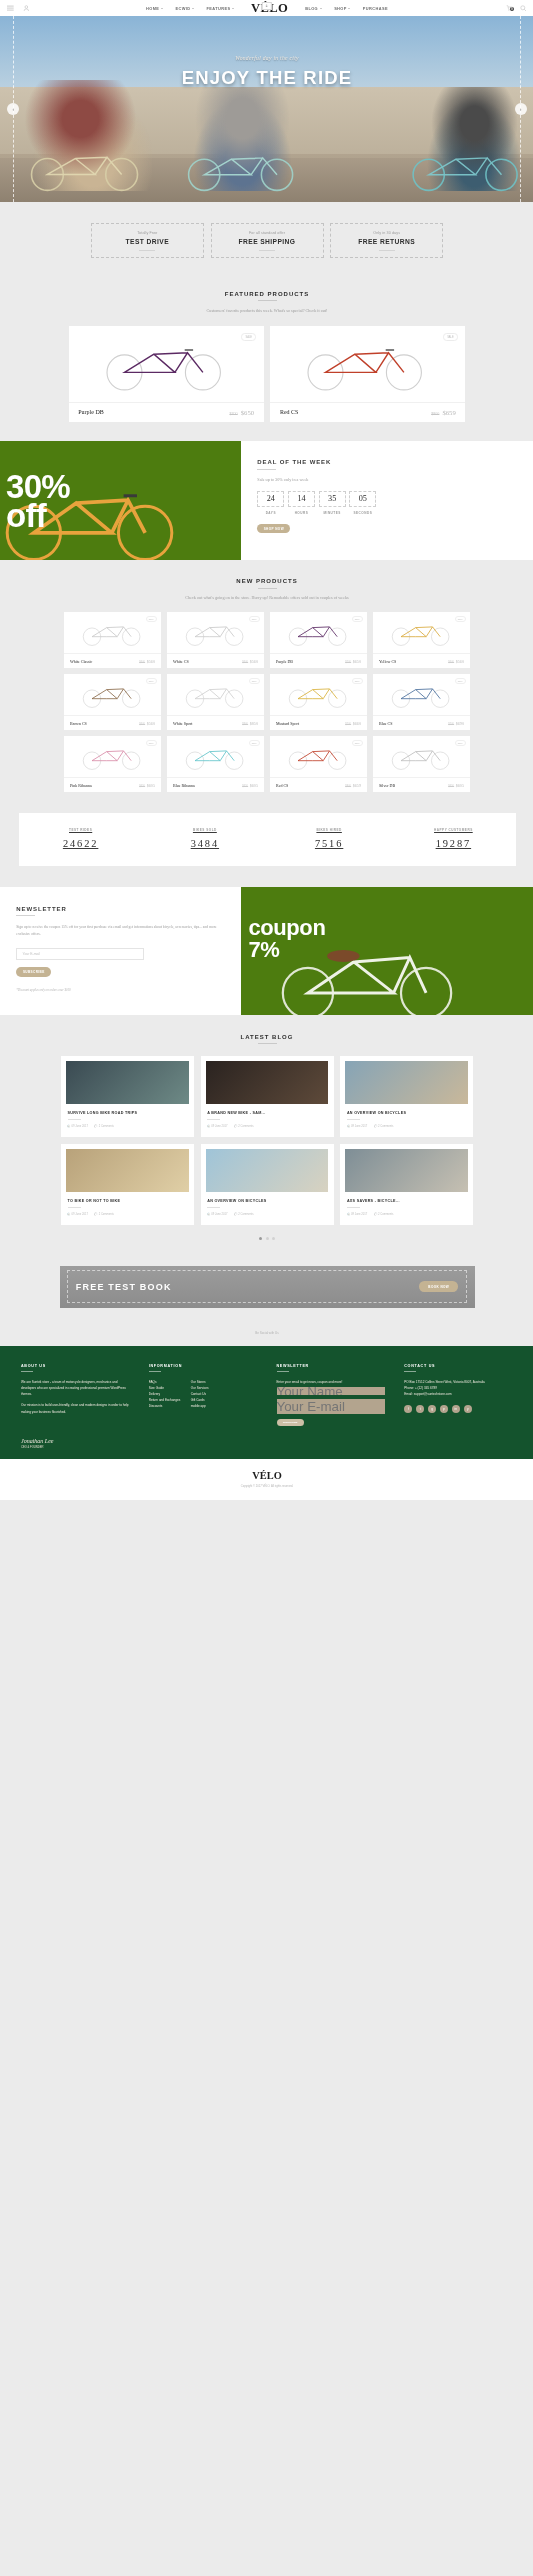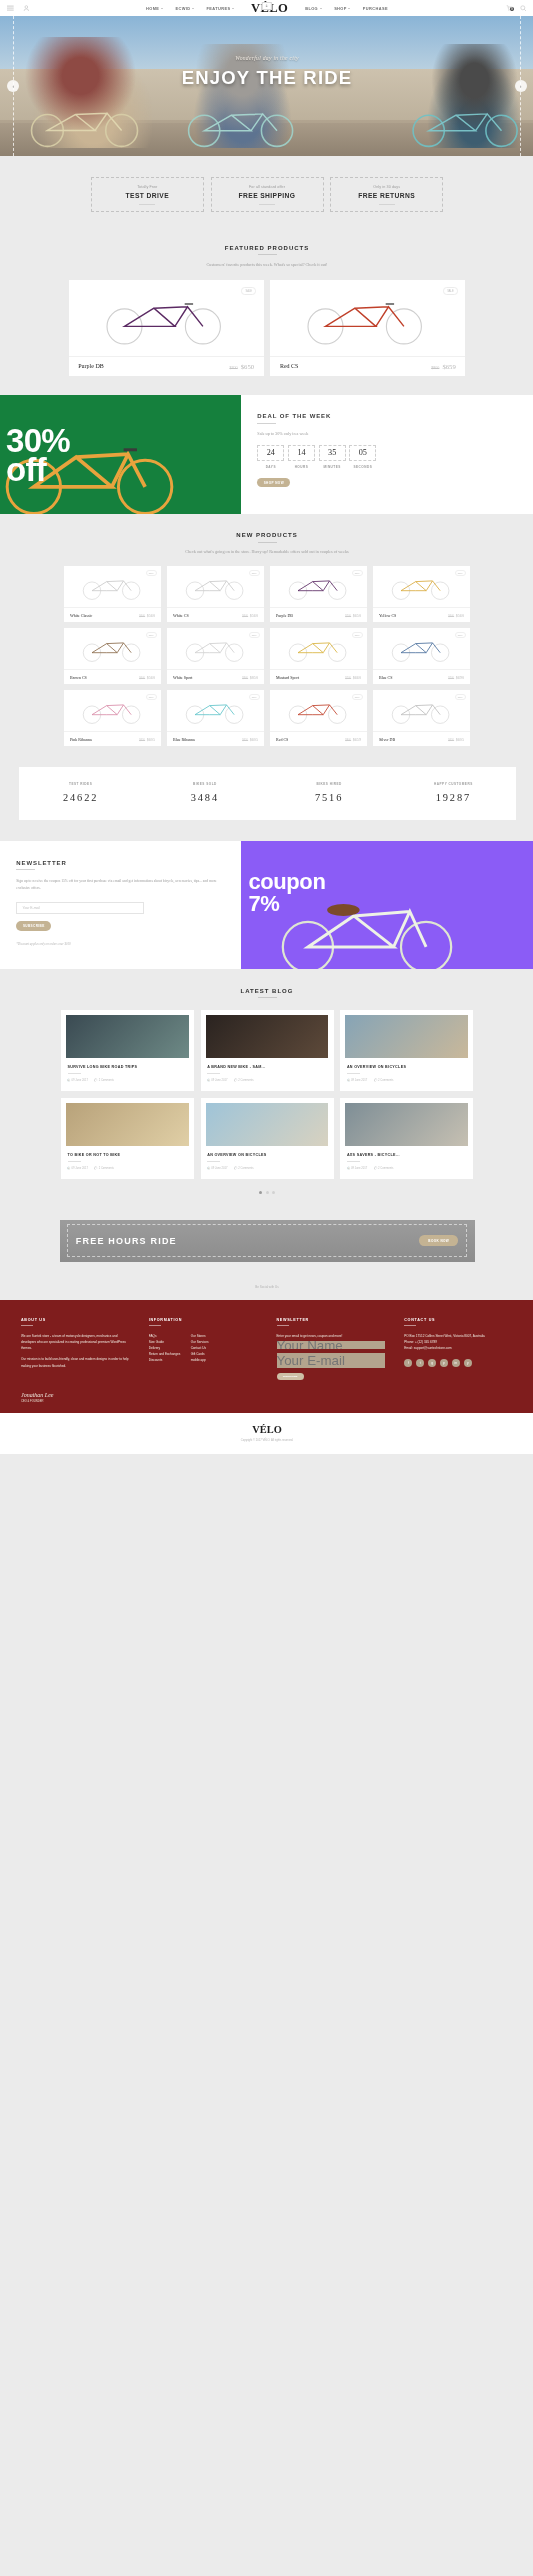--- a/index.html
+++ b/index.html
@@ -41,21 +41,21 @@
   }
   .cart-wrap { position:relative; }
   .dl-btn {
     position:absolute; left:50%; transform:translateX(-50%); top:1.5px;
     width:10.4px;height:8.2px;border:0.7px solid #d8d8d8; background:#fff;
     display:flex;align-items:center;justify-content:center; z-index:5;
   }
 
   
   .hero {
-    height:140px; position:relative; overflow:hidden;
+    height:186px; position:relative; overflow:hidden;
     background:
       linear-gradient(to bottom, #8fb8d8 0%, #a9c6dc 28%, #cfc6b4 40%, #b9ab96 55%, #a79a86 100%);
   }
   .hero-sky { position:absolute; inset:0 0 62% 0; background:linear-gradient(#8ab4d6,#b9d0e0); }
   .hero-wall { position:absolute; top:38%; left:0; right:0; height:36%;
     background:linear-gradient(#cdc2ae,#bdb19c); }
   .hero-walk { position:absolute; bottom:0; left:0; right:0; height:24%;
     background:linear-gradient(#a99b88,#8e8170); }
   .rider {
     position:absolute; bottom:6%; border-radius:3px;
@@ -121,21 +121,21 @@
   .fp-new { font-size:6.7px; color:#b9b9b9; font-family:"Liberation Serif", serif; }
   .fp-hover {
     position:absolute; right:7.4px; top:7.4px; width:15px;height:7.4px;
     border-radius:3.7px; border:0.7px solid #ececec; background:#fff;
     display:flex;align-items:center;justify-content:center; font-size:2.6px; color:#bdbdbd;
   }
 
   
   .deal { display:flex; }
   .deal-left {
-    width:241px; height:119px; background:#15803d; position:relative; overflow:hidden;
+    width:241px; height:119px; background:#4d7c0f; position:relative; overflow:hidden;
   }
   .deal-pct {
     position:absolute; left:6px; top:31px; color:#fff; font-weight:bold;
     font-size:33px; line-height:.88; letter-spacing:-0.7px;
   }
   .deal-off { display:block; }
   .deal-right { flex:1; background:#fff; padding:18px 22px 0 16.3px; }
   .deal-title { font-size:6px; font-weight:bold; letter-spacing:0.9px; }
   .deal-rule { width:19px;height:0.7px;background:#d2d2d2;margin:3.7px 0 7.4px; }
   .deal-sub { font-family:"Liberation Serif", serif; font-size:4.2px; color:#9b9b9b; }
@@ -160,42 +160,42 @@
   .np-meta { height:15px; border-top:0.7px solid #f1f1f1; display:flex; align-items:center; justify-content:space-between; padding:0 6px; }
   .np-name { font-family:"Liberation Serif", serif; font-size:4px; color:#2b2b2b; }
   .np-price { display:flex; align-items:baseline; gap:1.5px; }
   .np-old { font-size:2.7px; color:#cdcdcd; text-decoration:line-through; }
   .np-new { font-size:4.2px; color:#bdbdbd; font-family:"Liberation Serif", serif; }
   .np-tag { position:absolute; right:4.4px; top:4.4px; width:11px;height:5.2px;border-radius:3px;
             border:0.7px solid #efefef; font-size:2.1px; color:#c2c2c2; display:flex;align-items:center;justify-content:center;}
 
   
   .stats-sec { background:#ebebeb; padding:4.4px 0 21px; }
-  .stats-box { width:497px; margin:0 auto; background:#fff; padding:15px 0 16.3px; display:flex; }
+  .stats-box { width:497px; margin:0 auto; background:#fff; padding:15px 0 16.3px; display:flex;text-decoration:underline; }
   .stat { flex:1; text-align:center; }
   .stat-lab { font-size:3.1px; letter-spacing:0.5px; color:#9d9d9d; font-weight:700; }
   .stat-num { margin-top:6.7px; font-family:"Liberation Serif", serif; font-size:10.4px; letter-spacing:1.9px; color:#2b2b2b; }
 
   
   .nl { display:flex; }
   .nl-left { width:241px; background:#fff; padding:19px 21px 0 16.3px; height:128px; }
   .nl-title { font-size:6px; font-weight:bold; letter-spacing:0.9px; }
   .nl-rule { width:19px;height:0.7px;background:#d2d2d2;margin:3.7px 0 8.2px; }
   .nl-desc { font-family:"Liberation Serif", serif; font-size:3.7px; color:#9b9b9b; line-height:1.85; }
   .nl-input {
     margin-top:10.4px; width:128px; height:12px; border:0.7px solid #e4e4e4; background:#fff;
     font-size:3.4px; color:#c2c2c2; padding:0 5.2px; display:flex; align-items:center;
     font-family:"Liberation Sans", sans-serif;
   }
   .nl-btn {
     margin-top:6.7px; width:35px; height:10.4px; border-radius:5.2px; background:#c4b393; color:#fff;
     font-size:3.1px; font-weight:700; letter-spacing:0.4px; display:flex;align-items:center;justify-content:center;
   }
   .nl-note { margin-top:10.4px; font-family:"Liberation Serif", serif; font-style:italic; font-size:3.1px; color:#b5b5b5; }
-  .nl-right { flex:1; background:#8b5cf6; position:relative; overflow:hidden; height:128px; }
+  .nl-right { flex:1; background:#4d7c0f; position:relative; overflow:hidden; height:128px; }
   .coupon-txt { position:absolute; left:7.4px; top:30px; color:#fff; font-size:22px; font-weight:bold; line-height:1.02; letter-spacing:-0.4px; }
 
   
   .blog-sec { background:#ebebeb; padding:19px 0 13.3px; }
   .blog-grid { width:415px; margin:12px auto 0; display:flex; flex-wrap:wrap; gap:6.7px; justify-content:center; }
   .blog-card { width:133px; background:#fff; padding-bottom:1.5px; }
   .blog-img { height:43px; margin:5.2px 5.2px 0; position:relative; overflow:hidden; }
   .blog-body { padding:6.7px 6.7px 7.4px; }
   .blog-title { font-size:3.7px; font-weight:bold; letter-spacing:0.3px; color:#2c2c2c; }
   .blog-line { width:13.3px;height:0.7px;background:#e0e0e0;margin:4.4px 0 4.4px; }
@@ -216,21 +216,21 @@
   .tr-btn {
     z-index:2; width:39px;height:10.4px;border-radius:5.2px;background:#c4b393;color:#fff;
     font-size:3.1px;font-weight:700;letter-spacing:0.4px;display:flex;align-items:center;justify-content:center;
   }
   .tr-inner { position:absolute; inset:4.4px 7.4px; border:0.7px dashed rgba(255,255,255,.55); }
 
   
   .bottom-note { background:#ebebeb; text-align:center; font-size:3px; color:#b3b3b3; padding:7.4px 0 10.4px; }
 
   
-  footer { background:#7f1d1d; color:#fff; padding:18px 21px 10.4px; }
+  footer { background:#14532d; color:#fff; padding:18px 21px 10.4px; }
   .f-cols { display:flex; gap:19px; }
   .f-col { flex:1; }
   .f-h { font-size:3.7px; font-weight:bold; letter-spacing:0.7px; }
   .f-hr { width:12px;height:0.7px;background:rgba(255,255,255,.5); margin:3.7px 0 6.7px; }
   .f-p { font-size:3.1px; line-height:2.0; color:#f0eae0; }
   .f-two { display:flex; gap:10.4px; }
   .f-li { font-size:3.1px; line-height:2.0; color:#f0eae0; }
   .f-input { width:100%; height:8.2px; background:#b3a48e; border:none; margin-bottom:3.7px; }
   .f-input2 { width:100%; height:15px; background:#b3a48e; border:none; }
   .f-sub { margin-top:4.4px; width:27px;height:7.4px;border-radius:3.7px;background:#cdbfa6;color:#fff;
@@ -784,21 +784,21 @@
     <div class="dots">
       <div class="dot on"></div>
       <div class="dot"></div>
       <div class="dot"></div>
     </div>
   </div>
 
   <div class="tr-sec">
     <div class="tr-banner">
       <div class="tr-inner"></div>
-      <div class="tr-txt">FREE HOURS RIDE</div>
+      <div class="tr-txt">FREE TEST BOOK</div>
       <div class="tr-btn">BOOK NOW</div>
     </div>
   </div>
 
   <div class="bottom-note">Be Social with Us</div>
 
   <footer>
     <div class="f-cols">
       <div class="f-col">
         <div class="f-h">ABOUT US</div>

